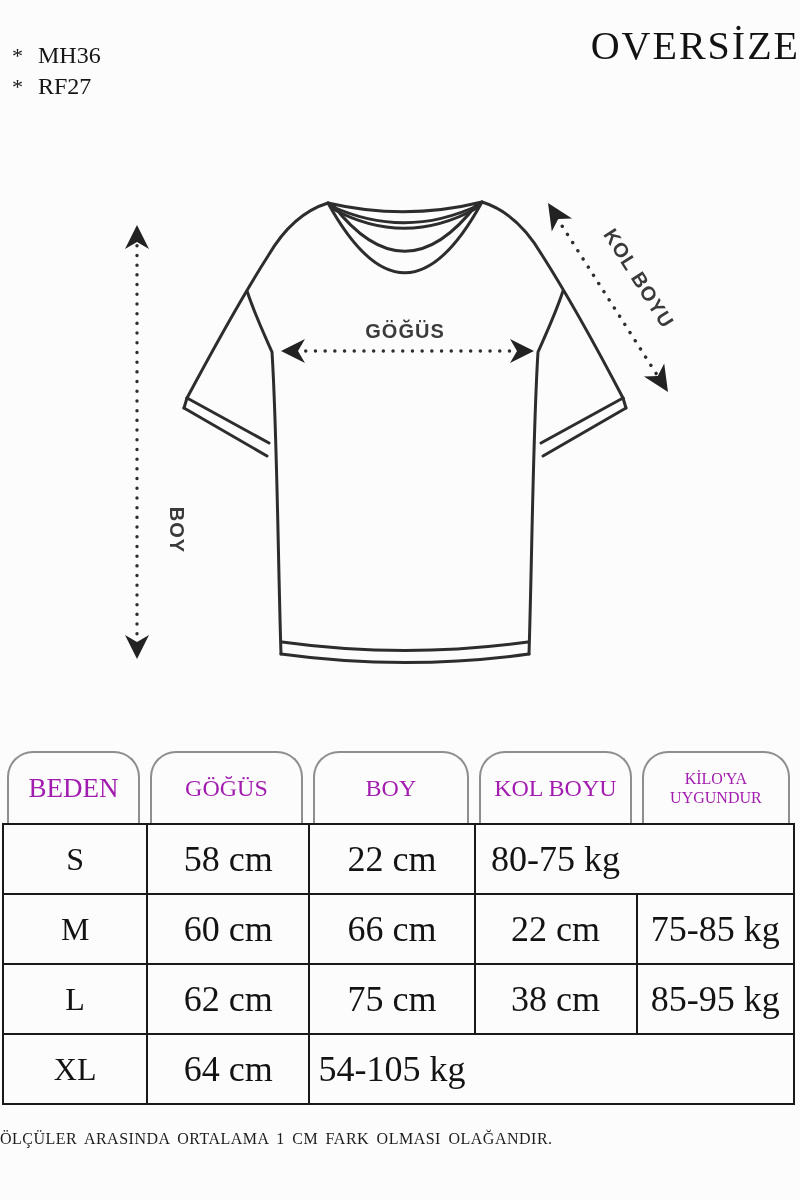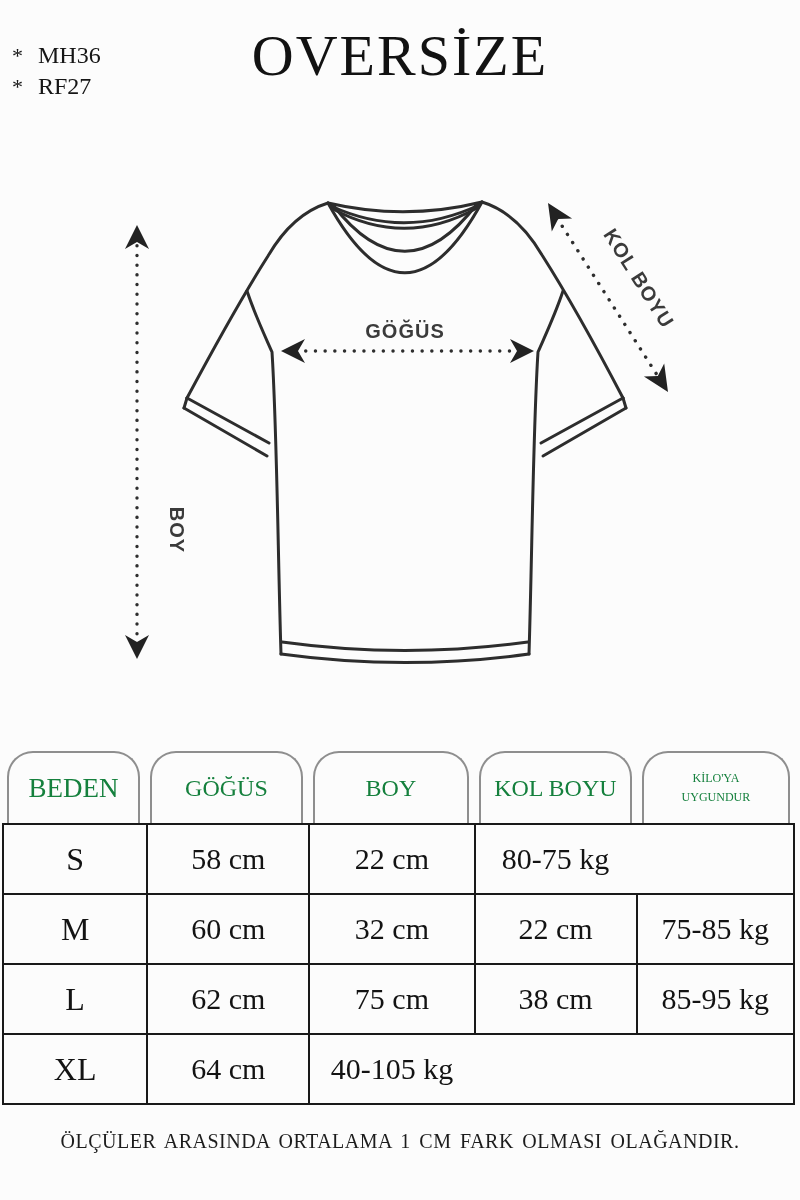--- a/index.html
+++ b/index.html
@@ -7,53 +7,53 @@
     position:relative;width:800px;height:1200px;margin:0 auto;
     background:#fcfcfc;overflow:hidden;
     font-family:"Liberation Serif", serif;color:#161616;
   }
   
   .codes{position:absolute;left:12px;top:40px;font-size:24px;line-height:31px;}
   .code-line{display:flex;align-items:baseline;}
   .code-bullet{width:26px;font-size:22px;}
   
   .title{
-    position:absolute;left:0;top:22px;width:100%;text-align:center;
-    font-size:58px;letter-spacing:2px;font-weight:400;color:#121212;
+    position:absolute;left:0;top:22px;width:100%;text-align:right;
+    font-size:40px;letter-spacing:2px;font-weight:400;color:#121212;
   }
   
   .diagram{position:absolute;left:0;top:140px;width:800px;height:620px;}
   .shirt-line{fill:none;stroke:#2d2d2d;stroke-width:3;stroke-linecap:round;stroke-linejoin:round;}
   .dotted{fill:none;stroke:#2e2e2e;stroke-width:3.4;stroke-linecap:round;stroke-dasharray:0.1 9.6;}
   .ah{fill:#222;stroke:none;}
   .meas-label{font-family:"Liberation Sans", sans-serif;font-size:20px;font-weight:600;fill:#3b3b3b;letter-spacing:1px;}
   
   .sizechart{position:absolute;left:2px;top:745px;width:793px;}
   .head-row{display:grid;grid-template-columns:18.03% 20.55% 20.93% 20.55% 19.94%;align-items:end;height:78px;}
   .htab{
     height:70px;margin:0 5px;background:#fcfcfc;
     border:2px solid #8e8e8e;border-bottom:none;border-radius:26px 26px 0 0;
     display:flex;flex-direction:column;align-items:center;justify-content:center;
-    text-align:center;font-size:24px;color:#15803d;
+    text-align:center;font-size:24px;color:#a21caf;
   }
   .htab.first{font-size:27px;}
-  .htab.small{font-size:12px;line-height:19px;}
+  .htab.small{font-size:16px;line-height:19px;}
   .tbody{border:2px solid #191919;background:#fcfcfc;}
   .trow{display:grid;grid-template-columns:18.03% 20.55% 20.93% 20.55% 19.94%;}
   .trow + .trow{border-top:2px solid #191919;}
   .tcell{
     height:68px;display:flex;align-items:center;justify-content:center;
-    font-size:30px;color:#131313;
+    font-size:36px;color:#131313;
   }
   .tcell + .tcell{border-left:2px solid #191919;}
   .tcell.size{font-size:32px;}
   
   .note{
-    position:absolute;left:0;top:1130px;width:100%;text-align:center;
-    font-size:20px;letter-spacing:0.5px;word-spacing:3px;color:#1c1c1c;
+    position:absolute;left:0;top:1130px;width:100%;text-align:left;
+    font-size:16px;letter-spacing:0.5px;word-spacing:3px;color:#1c1c1c;
   }
 </style>
 </head>
 <body>
 
 <div class="page">
 
   <div class="codes">
     <div class="code-line">
       <span class="code-bullet">*</span>
@@ -140,34 +140,34 @@
     <div class="tbody">
       <div class="trow">
         <div class="tcell size">S</div>
         <div class="tcell">58 cm</div>
         <div class="tcell">22 cm</div>
         <div class="tcell">80-75 kg</div>
       </div>
       <div class="trow">
         <div class="tcell size">M</div>
         <div class="tcell">60 cm</div>
-        <div class="tcell">32 cm</div>
+        <div class="tcell">66 cm</div>
         <div class="tcell">22 cm</div>
         <div class="tcell">75-85 kg</div>
       </div>
       <div class="trow">
         <div class="tcell size">L</div>
         <div class="tcell">62 cm</div>
         <div class="tcell">75 cm</div>
         <div class="tcell">38 cm</div>
         <div class="tcell">85-95 kg</div>
       </div>
       <div class="trow">
         <div class="tcell size">XL</div>
         <div class="tcell">64 cm</div>
-        <div class="tcell">40-105 kg</div>
+        <div class="tcell">54-105 kg</div>
       </div>
     </div>
   </div>
 
   <div class="note">ÖLÇÜLER ARASINDA ORTALAMA 1 CM FARK OLMASI OLAĞANDIR.</div>
 
 </div>
 
 </body></html>

